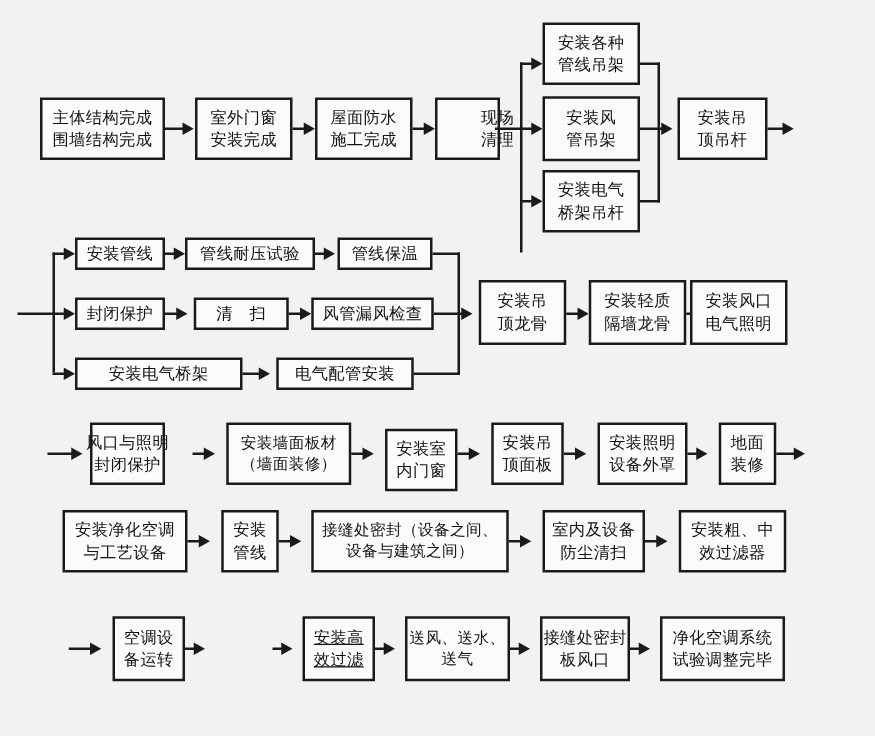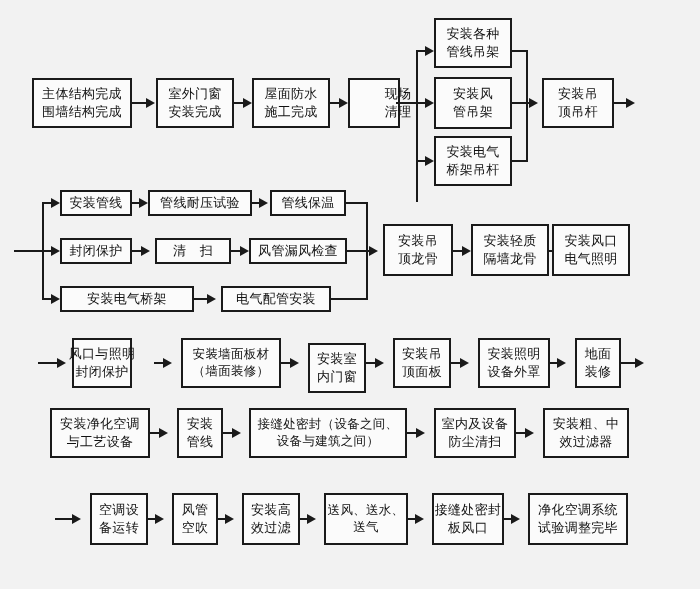--- a/index.html
+++ b/index.html
@@ -284,28 +284,24 @@
   <div class="line hline" style="left:55px; top:518px; width:22px;"></div>
   <div class="arrow" style="left:72px; top:514px;"></div>
 
   <div class="box" style="left:90px; top:493px; width:58px; height:52px;">
     <span class="ln">空调设</span>
     <span class="ln">备运转</span>
   </div>
   <div class="line hline" style="left:148px; top:518px; width:12px;"></div>
   <div class="arrow" style="left:155px; top:514px;"></div>
 
-  <div class="box" style="left:172px; top:493px; width:46px; height:52px;">
-    <span class="ln">风管</span>
-    <span class="ln">空吹</span>
-  </div>
   <div class="line hline" style="left:218px; top:518px; width:12px;"></div>
   <div class="arrow" style="left:225px; top:514px;"></div>
 
-  <div class="box" style="left:242px; top:493px; width:58px; height:52px;">
+  <div class="box" style="left:242px; top:493px; width:58px; height:52px;text-decoration:underline;">
     <span class="ln">安装高</span>
     <span class="ln">效过滤</span>
   </div>
   <div class="line hline" style="left:300px; top:518px; width:12px;"></div>
   <div class="arrow" style="left:307px; top:514px;"></div>
 
   <div class="box box small" style="left:324px; top:493px; width:84px; height:52px;">
     <span class="ln">送风、送水、</span>
     <span class="ln">送气</span>
   </div>

